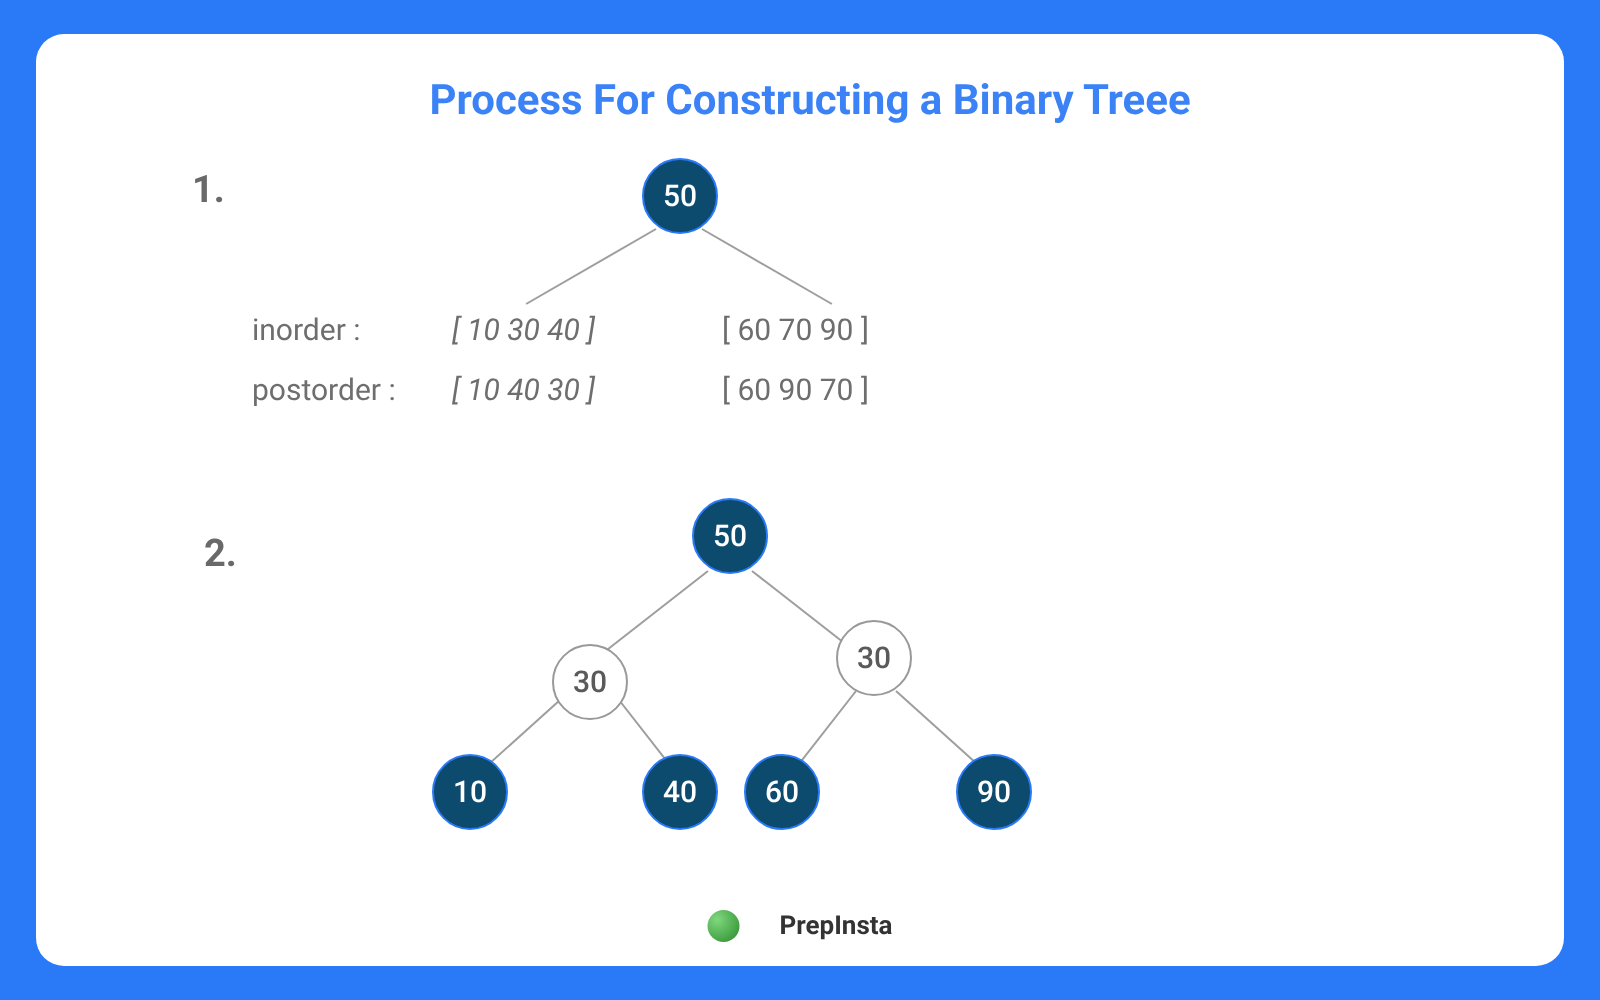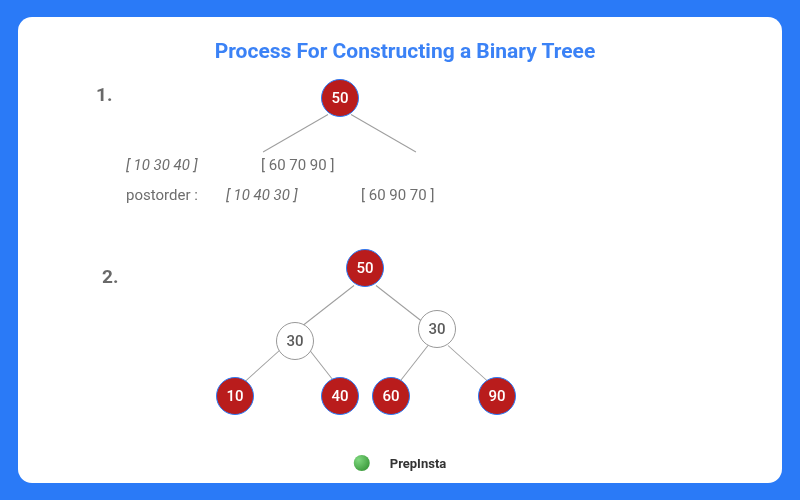--- a/index.html
+++ b/index.html
@@ -42,21 +42,21 @@
       display: flex;
       align-items: center;
       justify-content: center;
       font-size: 15px;
       font-weight: 500;
       position: absolute;
       border: 1.5px solid #999;
       color: #5a5a5a;
       background: #fff;
     }
-    .node.filled { background: #b91c1c; color: #fff; border-color: #2a7af7; }
+    .node.filled { background: #0c4a6e; color: #fff; border-color: #2a7af7; }
     .edge {
       position: absolute;
       background: #9e9e9e;
       height: 1px;
       transform-origin: left center;
     }
     .traversals {
       position: absolute;
       top: 133px;
       left: 108px;
@@ -97,20 +97,21 @@
 
   <div class="step-label step-1">1.</div>
   <div class="step-label step-2">2.</div>
 
   <div class="edge" style="top:97px; left:310px; width:75px; transform:rotate(150deg);"></div>
   <div class="edge" style="top:97px; left:333px; width:75px; transform:rotate(30deg);"></div>
   <div class="node filled" style="top:62px; left:303px;">50</div>
 
   <div class="traversals">
     <div class="trav-row">
+      <span class="trav-label">inorder :</span>
       <span class="trav-left">[ 10 30 40 ]</span>
       <span class="trav-right">[ 60 70 90 ]</span>
     </div>
     <div class="trav-row">
       <span class="trav-label">postorder :</span>
       <span class="trav-left">[ 10 40 30 ]</span>
       <span class="trav-right">[ 60 90 70 ]</span>
     </div>
   </div>
 

